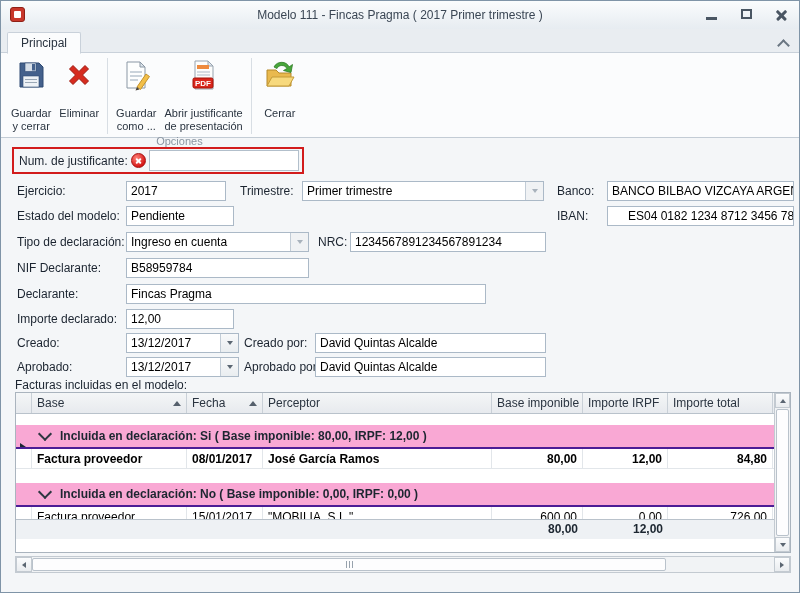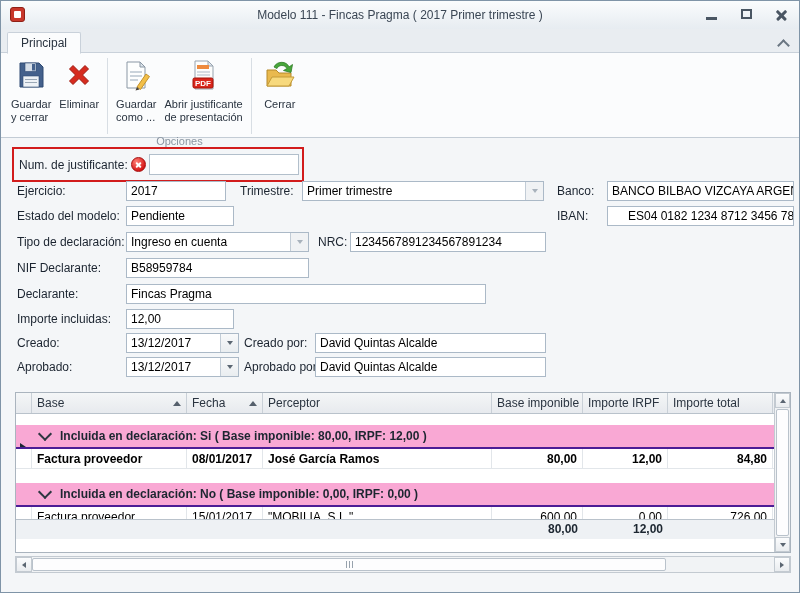--- a/index.html
+++ b/index.html
@@ -20,35 +20,35 @@
   .tabstrip{position:absolute;left:0;top:28px;width:100%;height:24px;background:#e9edf1;border-bottom:1px solid #c9d1da;box-sizing:border-box;}
   .tab{position:absolute;left:6px;top:3px;height:22px;padding:0 13px;background:#fbfcfd;border:1px solid #c9d1da;border-bottom:1px solid #fbfcfd;border-radius:2px 2px 0 0;font-size:12px;line-height:20px;color:#2a3440;z-index:2;box-sizing:border-box;cursor:pointer;}
   .ribbon-collapse{position:absolute;right:8px;top:33px;width:16px;height:16px;z-index:3;cursor:pointer;}
   .chev-up{position:absolute;left:4px;top:7px;width:7px;height:7px;border-top:2px solid #6a7682;border-left:2px solid #6a7682;transform:rotate(45deg);}
 
   
   .ribbon{position:absolute;left:0;top:52px;width:100%;height:85px;background:#fbfcfd;border-bottom:1px solid #c3ccd5;display:flex;align-items:flex-start;padding:2px 0 0 6px;box-sizing:border-box;}
   .rbtn{height:76px;display:flex;flex-direction:column;align-items:center;padding:4px 4px 0;border-radius:2px;cursor:pointer;}
   .rbtn svg{width:32px;height:32px;}
   svg text{font-family:"Liberation Sans",sans-serif;}
-  .rlbl{margin-top:3px;font-size:11px;line-height:13px;color:#2a3440;white-space:pre-line;}
+  .rlbl{margin-top:12px;font-size:11px;line-height:13px;text-align:center;color:#2a3440;white-space:pre-line;}
   .rsep{width:1px;height:76px;background:#d8dee4;margin:3px 4px 0;}
   .rgroup{position:relative;display:flex;align-items:flex-start;padding-bottom:13px;}
   .rgroup-label{position:absolute;left:0;right:0;bottom:1px;text-align:center;font-size:11px;color:#8a95a1;}
 
   
   .lab{position:absolute;font-size:12px;color:#1b2430;line-height:20px;white-space:nowrap;}
   .fld{position:absolute;height:20px;background:#fff;border:1px solid #abb9c7;font-size:12px;line-height:18px;padding:0 4px;white-space:nowrap;overflow:hidden;color:#000;box-sizing:border-box;cursor:text;}
   .combo{padding-right:20px;}
   .dd{position:absolute;right:0;top:0;bottom:0;width:17px;border-left:1px solid #c2ccd6;background:linear-gradient(#f8f9fa,#e9edf0);display:flex;align-items:center;justify-content:center;cursor:pointer;}
   .tri-dn{width:0;height:0;border-left:3.5px solid transparent;border-right:3.5px solid transparent;border-top:4.5px solid #5b6672;}
   .dd.disabled{background:#f0f2f4;}
   .dd.disabled .tri-dn{border-top-color:#a8b2bc;}
 
-  .redbox{position:absolute;left:11px;top:146px;width:292px;height:35px;border:2px solid #d21c1c;display:flex;align-items:center;padding:0 3px 0 5px;box-sizing:border-box;}
+  .redbox{position:absolute;left:11px;top:146px;width:292px;height:27px;border:2px solid #d21c1c;display:flex;align-items:center;padding:0 3px 0 5px;box-sizing:border-box;}
   .redbox .rb-lab{font-size:12px;color:#1b2430;flex:0 0 112px;}
   .error-icon{position:relative;width:15px;height:15px;border-radius:50%;background:radial-gradient(circle at 35% 30%,#ff8076,#d41313 75%);border:1px solid #a50e0e;flex:0 0 15px;margin-right:3px;box-sizing:border-box;}
   .error-icon::before,.error-icon::after{content:"";position:absolute;left:3px;top:5.5px;width:7px;height:2px;background:#fff;border-radius:1px;}
   .error-icon::before{transform:rotate(45deg);}.error-icon::after{transform:rotate(-45deg);}
   .numjust{flex:1;height:19px;border:1px solid #b2bfcb;font-size:12px;padding:0 3px;outline:none;min-width:0;font-family:"Liberation Sans",sans-serif;}
 
   
   .grid{position:absolute;left:14px;top:391px;width:776px;height:161px;background:#fff;border:1px solid #aab4be;box-sizing:border-box;}
   .ghead{position:absolute;left:0;top:0;right:16px;height:21px;display:flex;background:linear-gradient(#f4f6f7,#e7eaee);border-bottom:1px solid #b9c2cb;box-sizing:border-box;}
   .gh{display:flex;align-items:center;padding:0 5px;font-size:12px;color:#2a3440;border-right:1px solid #c9d0d7;box-sizing:border-box;overflow:hidden;white-space:nowrap;cursor:pointer;}
@@ -207,21 +207,21 @@
   </div>
   <div class="lab" style="left:317px;top:231px;">NRC:</div>
   <div class="fld" style="left:349px;top:231px;width:196px;">1234567891234567891234</div>
 
   <div class="lab" style="left:16px;top:257px;">NIF Declarante:</div>
   <div class="fld" style="left:125px;top:257px;width:183px;">B58959784</div>
 
   <div class="lab" style="left:16px;top:283px;">Declarante:</div>
   <div class="fld" style="left:125px;top:283px;width:360px;">Fincas Pragma</div>
 
-  <div class="lab" style="left:16px;top:308px;">Importe incluidas:</div>
+  <div class="lab" style="left:16px;top:308px;">Importe declarado:</div>
   <div class="fld" style="left:125px;top:308px;width:108px;">12,00</div>
 
   <div class="lab" style="left:16px;top:332px;">Creado:</div>
   <div class="fld combo" style="left:125px;top:332px;width:113px;">
     <span>13/12/2017</span>
     <span class="dd">
         <span class="tri-dn"></span>
       </span>
   </div>
   <div class="lab" style="left:243px;top:332px;">Creado por:</div>
@@ -230,20 +230,21 @@
   <div class="lab" style="left:16px;top:356px;">Aprobado:</div>
   <div class="fld combo" style="left:125px;top:356px;width:113px;">
     <span>13/12/2017</span>
     <span class="dd">
         <span class="tri-dn"></span>
       </span>
   </div>
   <div class="lab" style="left:243px;top:356px;">Aprobado por:</div>
   <div class="fld" style="left:314px;top:356px;width:231px;">David Quintas Alcalde</div>
 
+  <div class="lab" style="left:14px;top:374px;">Facturas incluidas en el modelo:</div>
 
   <div class="grid">
     <div class="ghead">
       <div class="gh w-ind"></div>
       <div class="gh w-c1">
           <span>Base</span>
           <span class="sort-asc"></span>
         </div>
       <div class="gh w-c2">
           <span>Fecha</span>

